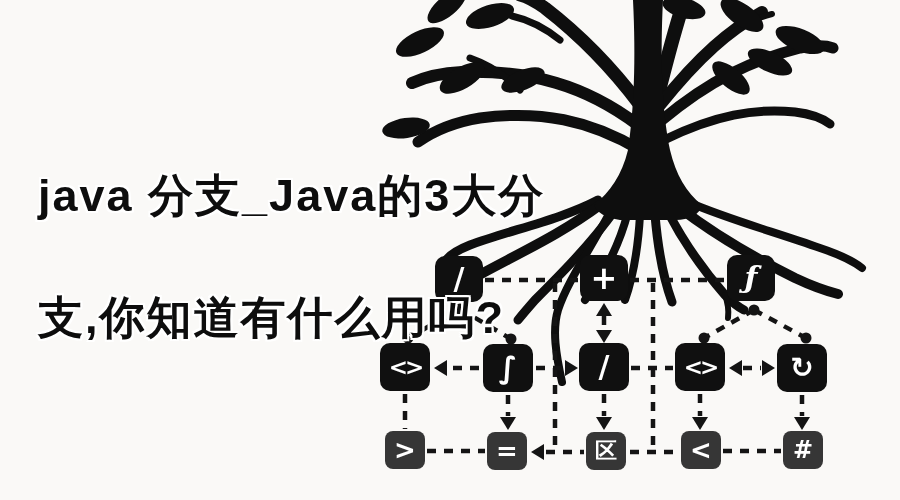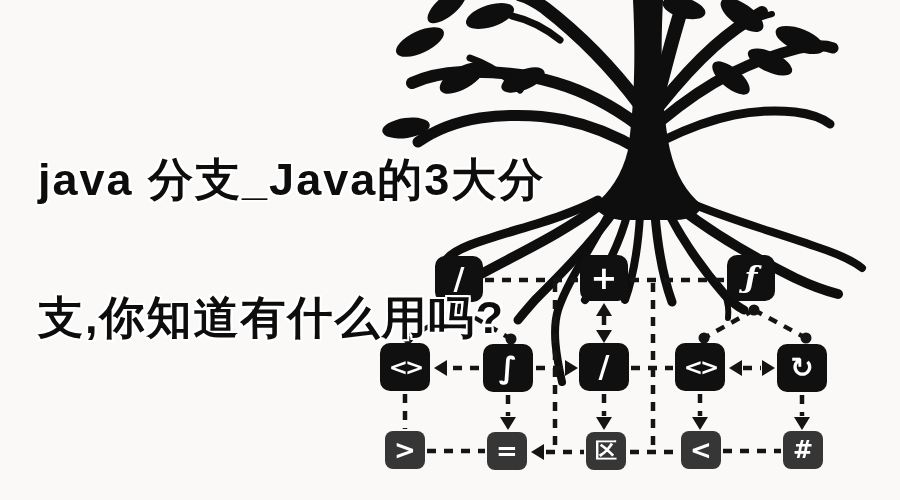--- a/index.html
+++ b/index.html
@@ -35,21 +35,21 @@
   
   .title-line{
     position:absolute;z-index:5;left:38px;
     color:#0d0d0d;
     font-size:45px;font-weight:900;letter-spacing:2px;
     white-space:nowrap;
     font-family:"Liberation Sans","DejaVu Sans",sans-serif;
     text-shadow:2px 0 0 #fff,-2px 0 0 #fff,0 2px 0 #fff,0 -2px 0 #fff,
                 2px 2px 0 #fff,-2px -2px 0 #fff,2px -2px 0 #fff,-2px 2px 0 #fff;
   }
-  .title-line.l1{top:150px;}
+  .title-line.l1{top:166px;}
   .title-line.l2{top:242px;margin-top:46px;}
 </style>
 </head>
 <body>
 
 <div class="stage">
 
   <svg class="layer tree-svg" width="900" height="500" viewBox="0 0 900 500" aria-hidden="true">
     <g fill="none" stroke="#0e0e0e" stroke-linecap="round">
 

